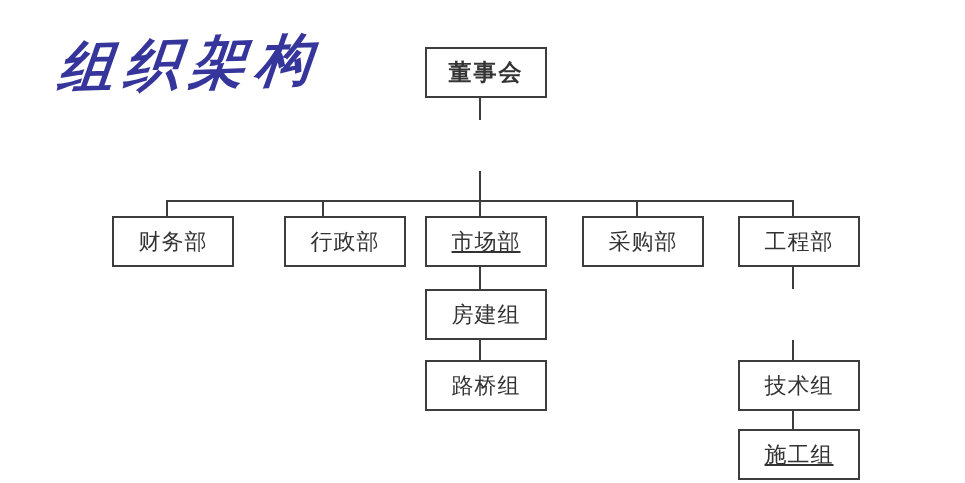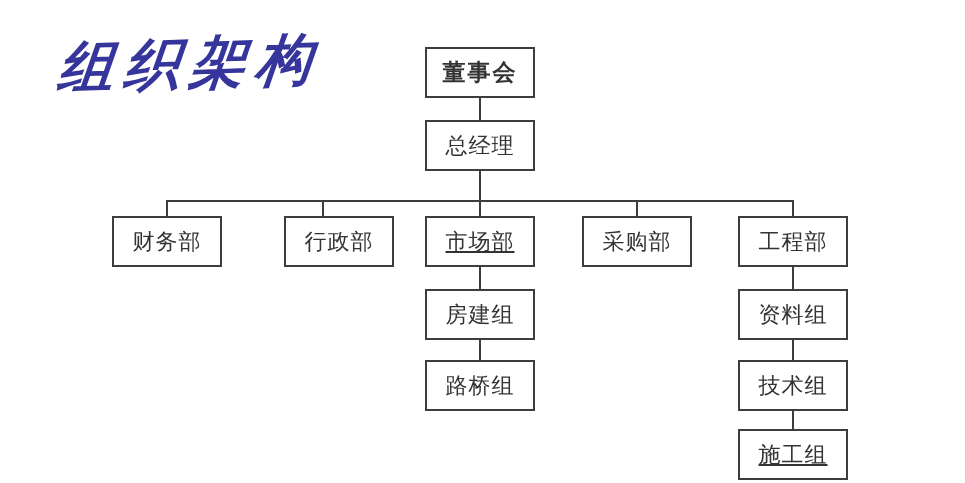--- a/index.html
+++ b/index.html
@@ -31,21 +31,21 @@
     font-weight: 700;
     font-size: 56px;
     letter-spacing: 10px;
     color: var(--title-ink);
     transform: rotate(-2deg) skewX(-8deg);
     white-space: nowrap;
     user-select: none;
   }
   .node {
     position: absolute;
-    width: 110px;
+    width: 122px;
     height: 51px;
     border: 2px solid var(--line);
     background: var(--background);
     box-sizing: border-box;
     display: flex;
     align-items: center;
     justify-content: center;
     font-size: 22px;
     color: var(--text);
     letter-spacing: 1px;
@@ -85,32 +85,30 @@
 </style>
 </head>
 <body>
 
 <div class="canvas">
 
   <div class="page-title">组织架构</div>
 
   <div class="node bold n-board">董事会</div>
 
-  <div class="node n-gm">总经理</div>
 
   <div class="node n-finance">财务部</div>
   <div class="node n-admin">行政部</div>
   <div class="node n-market">市场部</div>
   <div class="node n-procurement">采购部</div>
   <div class="node n-engineering">工程部</div>
 
   <div class="node n-roadbridge">路桥组</div>
   <div class="node n-housing">房建组</div>
 
-  <div class="node n-docs">资料组</div>
   <div class="node n-tech">技术组</div>
   <div class="node n-construction">施工组</div>
 
   <div class="connector c-board-gm"></div>
   <div class="connector c-gm-trunk"></div>
   <div class="connector c-main-h"></div>
   <div class="connector c-drop-finance"></div>
   <div class="connector c-drop-admin"></div>
   <div class="connector c-drop-market"></div>
   <div class="connector c-drop-procure"></div>

